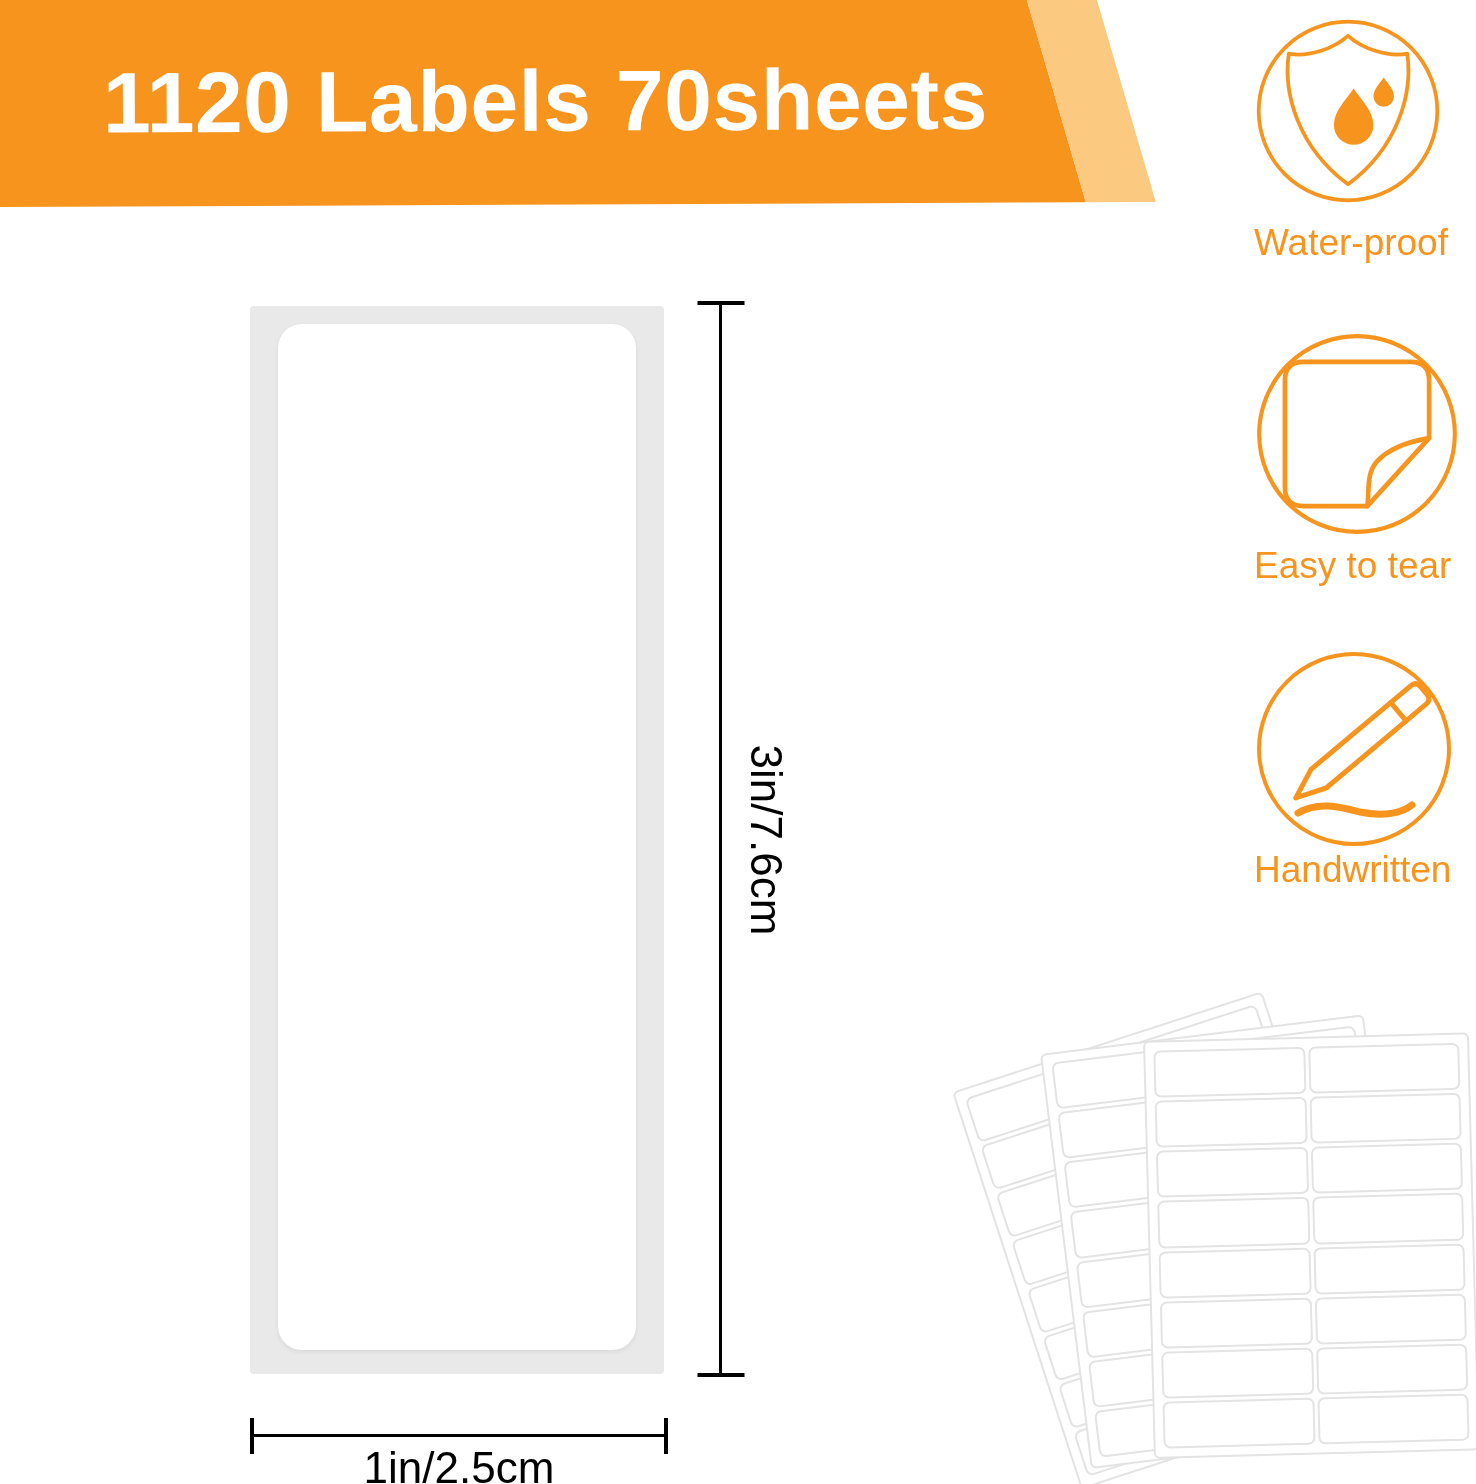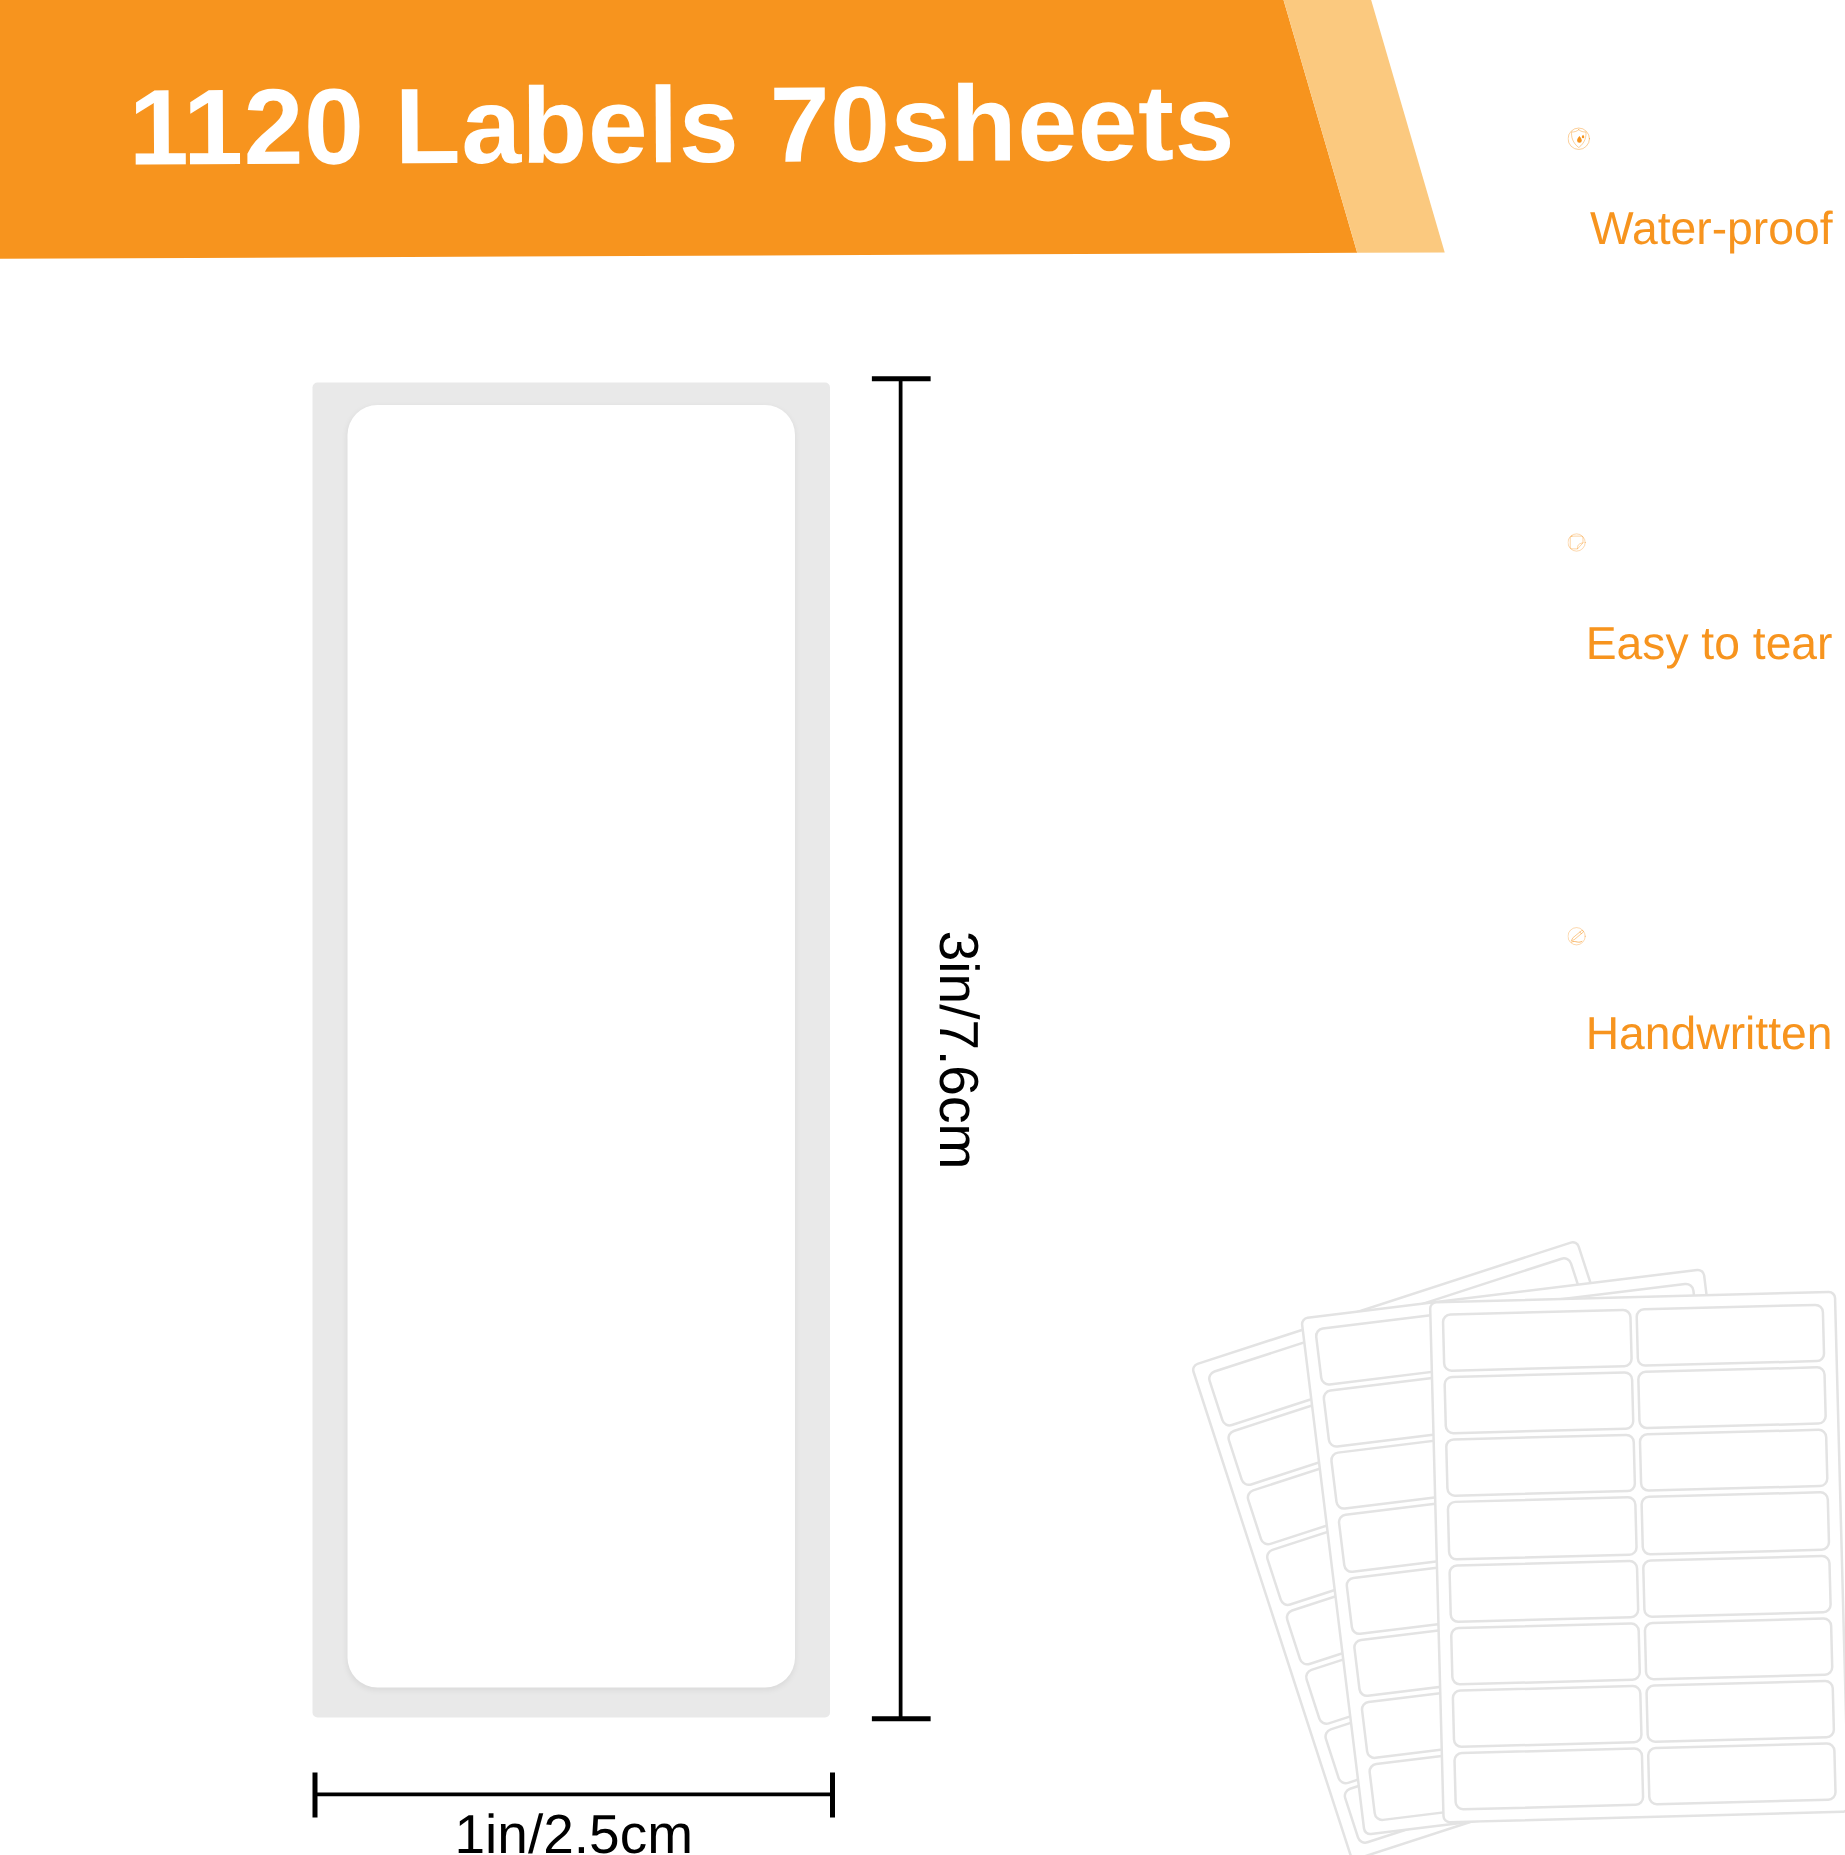--- a/index.html
+++ b/index.html
@@ -72,36 +72,36 @@
   .hline::before{left:-2px;}
   .hline::after{right:-2px;}
   .hlabel{
     position:absolute;left:459px;top:1443px;transform:translateX(-50%);
     font-size:44px;color:#000;white-space:nowrap;
   }
 
   
   .feature{
     position:absolute;left:1254px;width:212px;
-    display:flex;align-items:flex-end;
+    display:flex;flex-direction:column;align-items:flex-start;
     color:var(--accent-orange);
   }
   .feature-1{top:17px;}
   .feature-2{top:331px;}
   .feature-3{top:649px;}
   .feature-icon{display:block;}
   .feature-1 .feature-icon{width:188px;height:188px;}
   .feature-2 .feature-icon{width:206px;height:206px;}
   .feature-3 .feature-icon{width:200px;height:200px;}
   .feature-label{
     font-size:37px;line-height:1.15;color:var(--accent-orange);
     white-space:nowrap;
   }
   .feature-1 .feature-label{margin-top:17px;}
-  .feature-2 .feature-label{margin-top:28px;}
+  .feature-2 .feature-label{margin-top:8px;}
   .feature-3 .feature-label{}
 
   
   .fan-sheet{
     position:absolute;width:326px;height:418px;
     background:#ffffff;border:2px solid var(--fan-outline);border-radius:6px;
     padding:8px;display:grid;gap:3px;transform-origin:0 0;
   }
   .fan-back{left:952px;top:1092px;transform:rotate(-18deg);z-index:1;}
   .fan-mid{left:1040px;top:1054px;transform:rotate(-7deg);z-index:2;}

